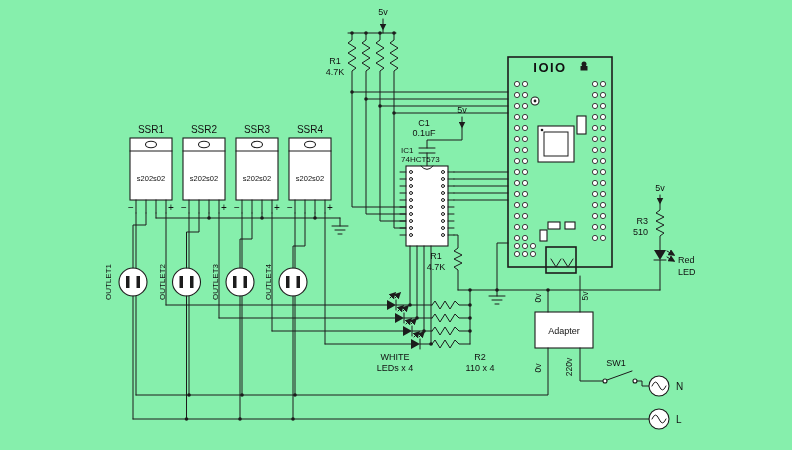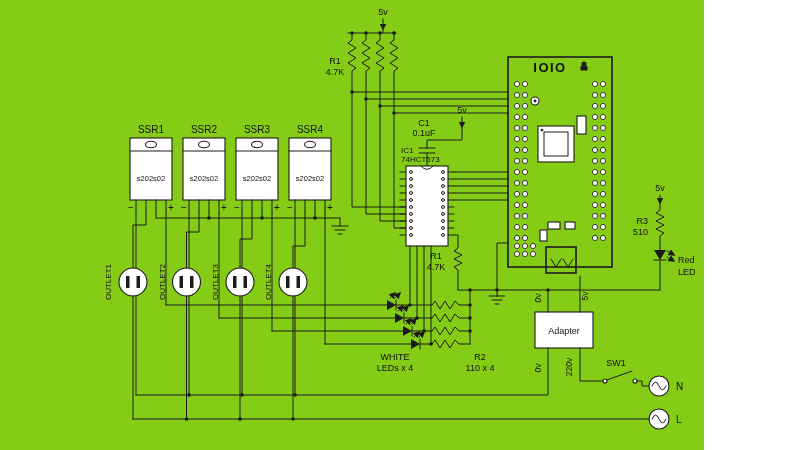--- a/index.html
+++ b/index.html
@@ -1,16 +1,16 @@
 <!DOCTYPE html>
 <html><head>
 <meta charset="utf-8">
 <style>
   html,body{margin:0;padding:0;background:#fff;}
-  .canvas{width:704px;height:450px;position:relative;background:#84cc16;overflow:hidden;}
+  .canvas{width:792px;height:450px;position:relative;background:#86efac;overflow:hidden;}
   svg{display:block;}
   text{font-family:"Liberation Sans","DejaVu Sans",sans-serif;fill:#111;}
   .w{fill:none;stroke:#1c1c1c;stroke-width:1;stroke-linecap:round;}
   .wb{fill:none;stroke:#1c1c1c;stroke-width:1.6;}
   .c{fill:#fff;stroke:#1c1c1c;stroke-width:1.1;}
   .cf{fill:#1c1c1c;stroke:none;}
   .hole{fill:#fff;stroke:#3a3a3a;stroke-width:1;}
   .t7{font-size:7.5px}.t8{font-size:8px}.t85{font-size:8.5px}.t9{font-size:9px}.t10{font-size:10px}
   .t14{font-size:13px;font-weight:bold;letter-spacing:1.5px}
   .mid{text-anchor:middle}.end{text-anchor:end}

